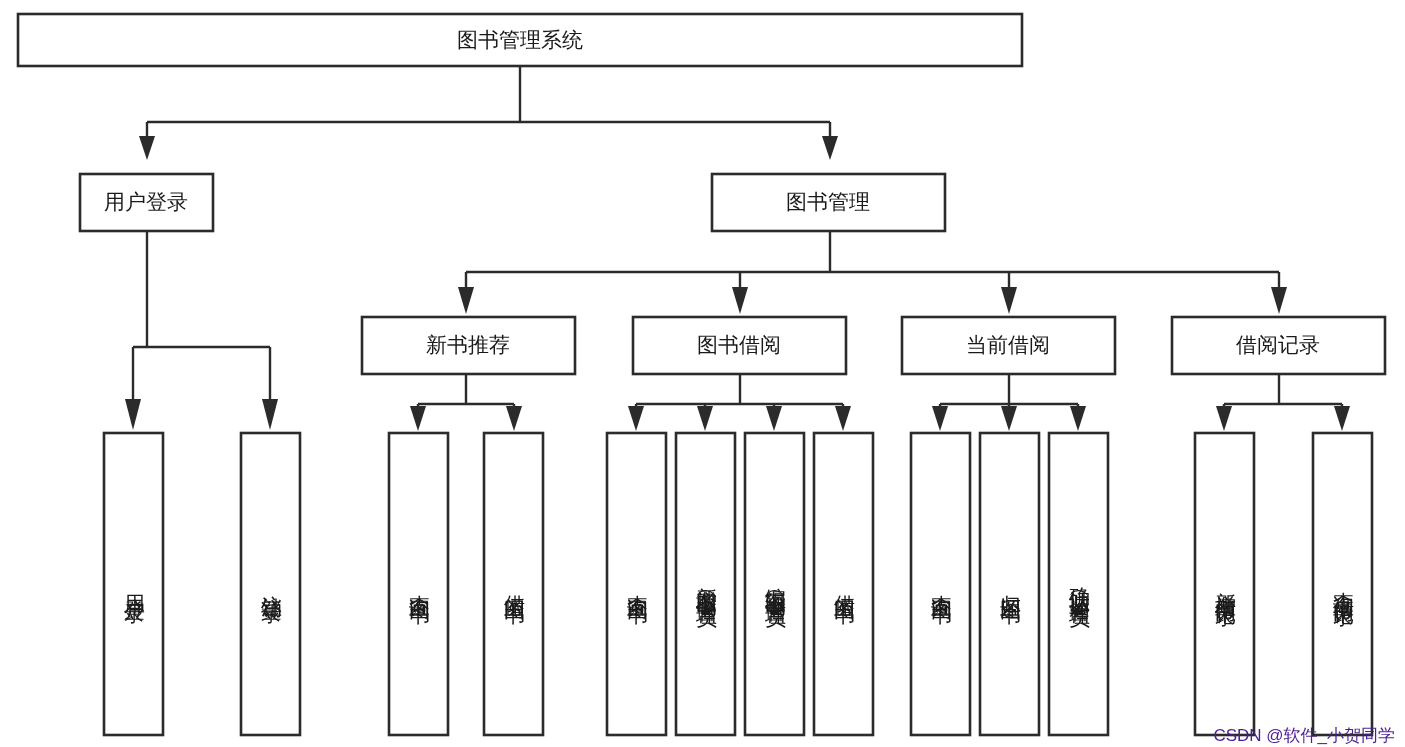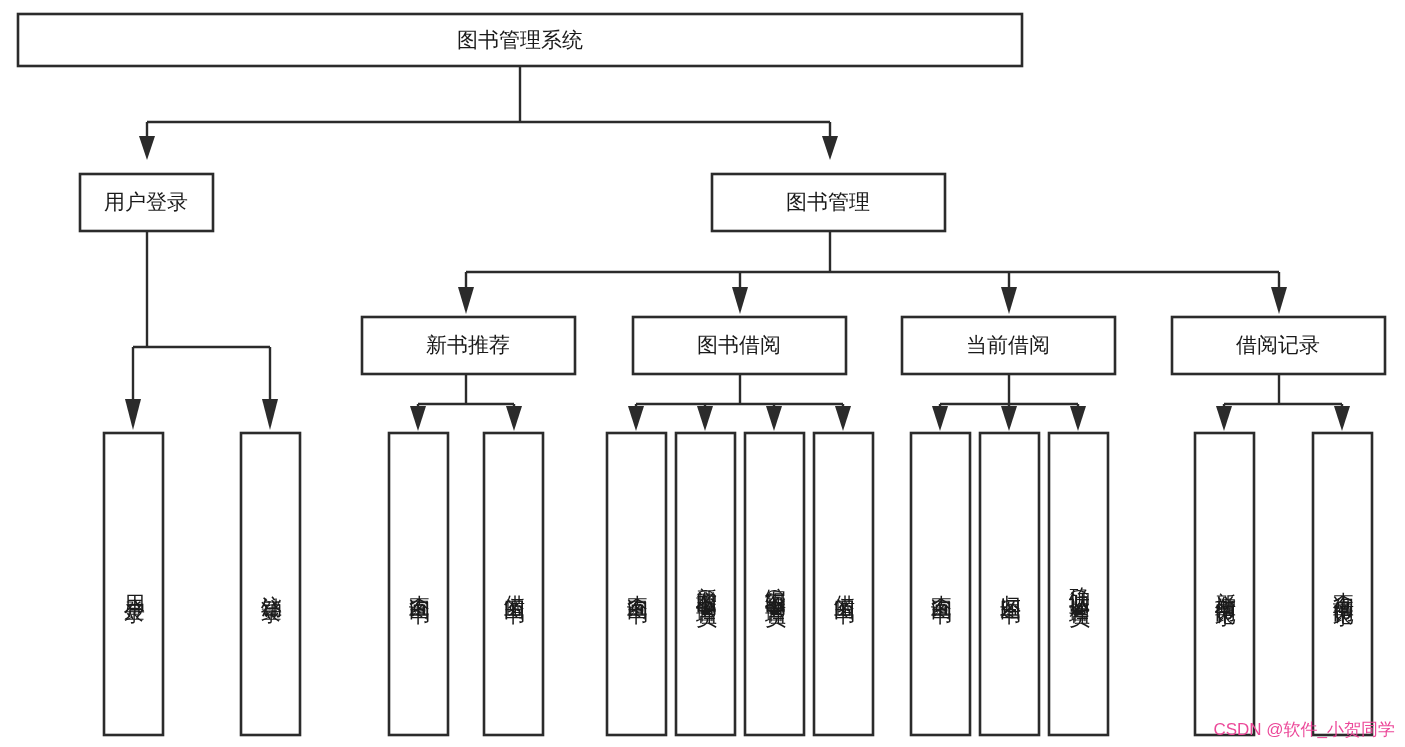--- a/index.html
+++ b/index.html
@@ -54,24 +54,24 @@
     font-size: 21px;
     fill: #1a1a1a;
     writing-mode: vertical-rl;
     text-orientation: upright;
     dominant-baseline: middle;
     letter-spacing: 3px;
   }
   .watermark {
     position: absolute;
     right: 10px;
-    bottom: 6px;
+    bottom: 0;
     font-family: "Liberation Sans", "DejaVu Sans", sans-serif;
     font-size: 17px;
-    color: #ec4899;
+    color: #4c1d95;
     white-space: nowrap;
     pointer-events: none;
     user-select: none;
     text-align: right;
   }
 </style>
 </head>
 <body>
 
 <div id="diagram-root">

